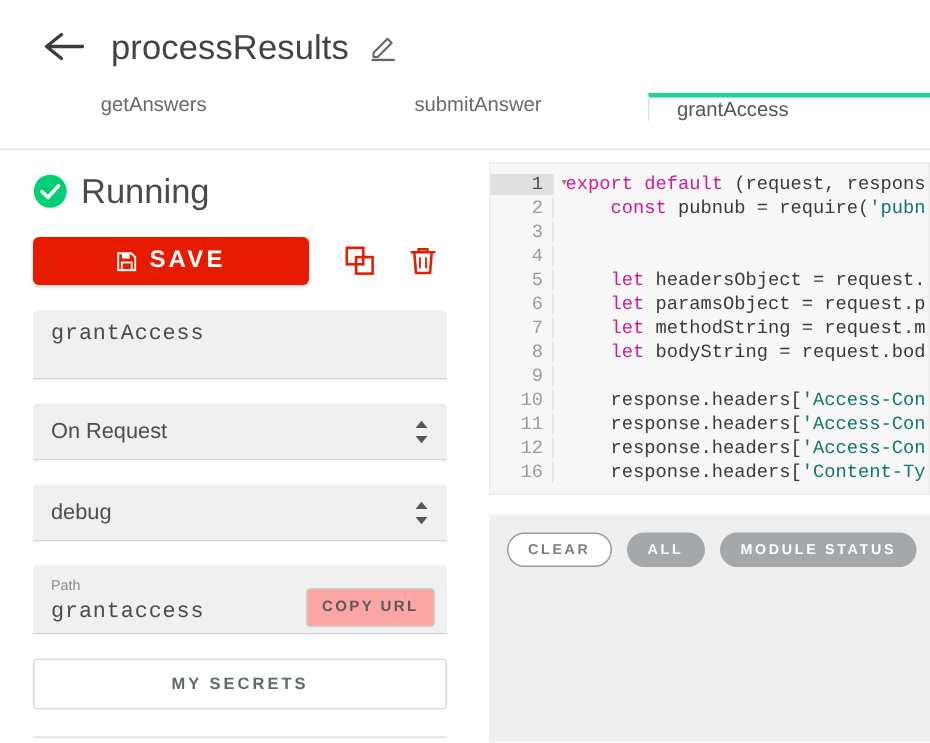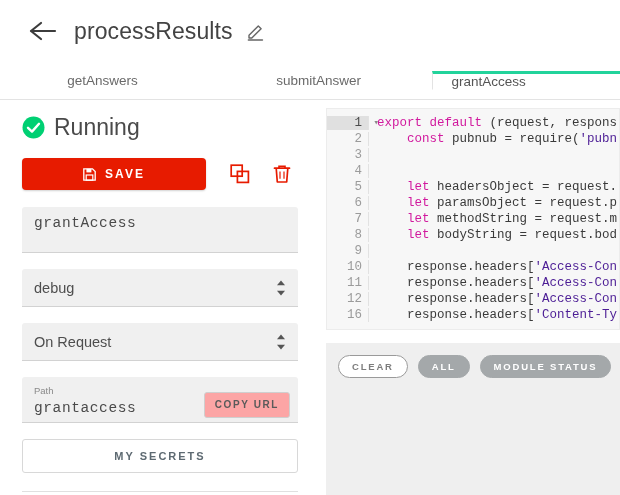--- a/index.html
+++ b/index.html
@@ -48,21 +48,21 @@
     cursor: pointer;
     display: flex;
     align-items: center;
     justify-content: center;
   }
 
   
   .tabbar {
     height: 38px;
     display: flex;
-    align-items: center;
+    align-items: flex-start;
     border-bottom: 1px solid #e3e3e3;
     position: relative;
     box-sizing: border-box;
     padding-left: 20px;
   }
   .tab {
     display: flex;
     align-items: center;
     justify-content: center;
     font-size: 13.5px;
@@ -125,21 +125,21 @@
     margin-bottom: 17px;
   }
   .save-btn {
     flex: 0 0 auto;
     width: 184px;
     height: 32px;
     background: #e71b00;
     border: none;
     border-radius: 4px;
     color: #fff;
-    font-size: 12px;
+    font-size: 16px;
     letter-spacing: 2.1px;
     font-weight: 700;
     display: flex;
     align-items: center;
     justify-content: center;
     cursor: pointer;
     font-family: "Liberation Sans", sans-serif;
     box-shadow: 0 1px 2px rgba(0,0,0,0.18);
   }
   .save-btn .ic { margin-right: 9px; display: flex; }
@@ -310,21 +310,21 @@
     right: -10px;
     top: 0;
     color: #8a8a8a;
     font-size: 9px;
   }
   .code-text {
     padding-left: 8px;
     color: #3a3a3a;
   }
   .kw  { color: #d1199e; }
-  .str { color: #4c1d95; }
+  .str { color: #0f766e; }
 
   .console-wrap {
     margin-top: 13px;
     background: #efefef;
     flex: 1 1 auto;
     box-sizing: border-box;
     padding: 12px 0 0 12px;
     overflow: hidden;
   }
   .console-toolbar {
@@ -422,31 +422,31 @@
           <path d="M8 7.5 V14.8 M12 7.5 V14.8" stroke="#e71b00" stroke-width="1.2"></path>
         </svg>
       </div>
     </div>
 
     <div class="field">
       <div class="field-value">grantAccess</div>
     </div>
 
     <div class="select-field">
-      <span class="select-value">debug</span>
+      <span class="select-value">On Request</span>
       <span class="spinner-arrows">
         <svg width="10" height="18" viewBox="0 0 10 18">
           <path d="M5 1.5 L9 6.3 H1 Z" fill="#555"></path>
           <path d="M5 16.5 L9 11.7 H1 Z" fill="#555"></path>
         </svg>
       </span>
     </div>
 
     <div class="select-field">
-      <span class="select-value">On Request</span>
+      <span class="select-value">debug</span>
       <span class="spinner-arrows">
         <svg width="10" height="18" viewBox="0 0 10 18">
           <path d="M5 1.5 L9 6.3 H1 Z" fill="#555"></path>
           <path d="M5 16.5 L9 11.7 H1 Z" fill="#555"></path>
         </svg>
       </span>
     </div>
 
     <div class="path-field">
       <div class="path-left">

